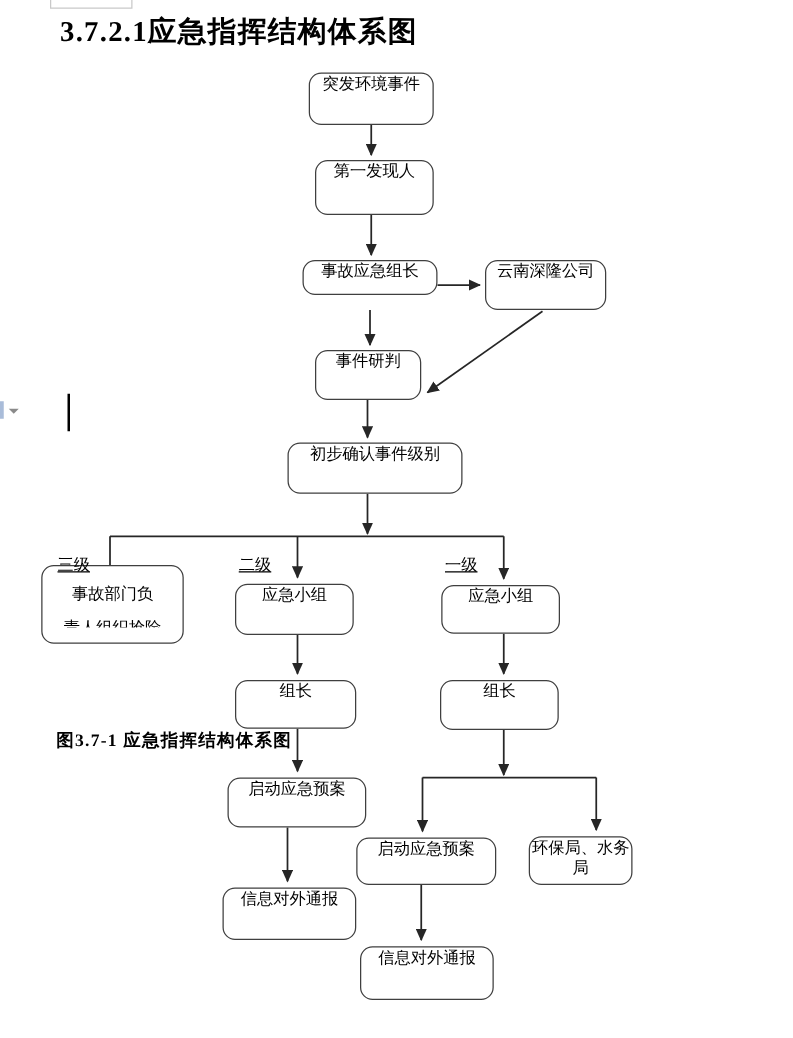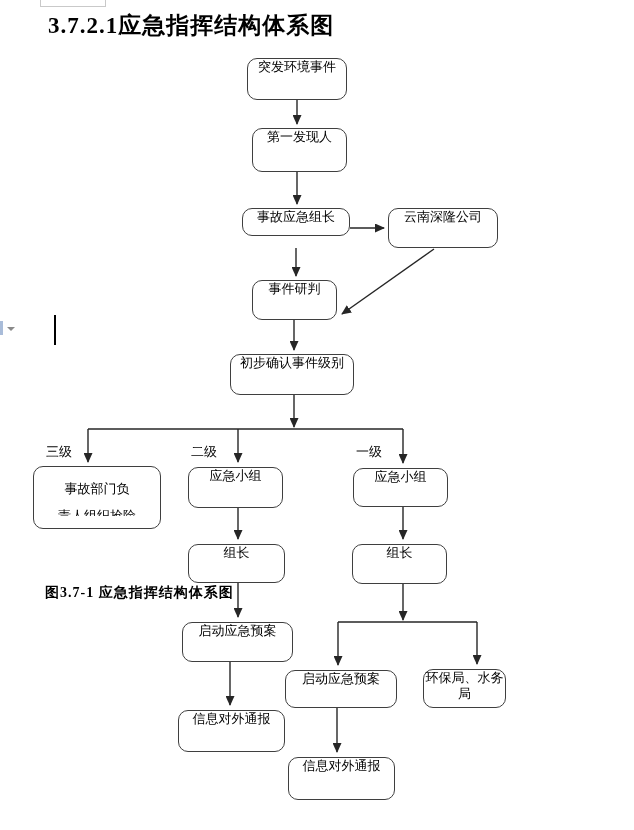--- a/index.html
+++ b/index.html
@@ -27,21 +27,21 @@
     display:flex;align-items:flex-start;justify-content:center;
     font-size:13px;line-height:1.2;text-align:center;
     z-index:3;
   }
   .node-clip{display:block;}
   .clipwrap{position:absolute;left:1px;right:1px;top:1px;height:48px;overflow:hidden;}
   .clipwrap .l1{position:absolute;top:13px;left:0;width:100%;text-align:center;}
   .clipwrap .l2{position:absolute;top:40px;left:0;width:100%;text-align:center;}
   
   .branch-label{
-    position:absolute;font-size:13px;
+    position:absolute;font-size:13px;text-decoration:underline;
     z-index:3;white-space:nowrap;
   }
   
   svg.connectors{position:absolute;left:0;top:0;z-index:2;}
   
   .top-artifact{
     position:absolute;left:40px;top:-9px;width:64px;height:14px;
     border:1px solid #c9c9c9;background:transparent;z-index:1;
   }
   .text-cursor{
@@ -100,33 +100,33 @@
 </div>
 
 <div class="node" style="left:252px;top:128px;width:95px;height:44px;">
   <span>第一发现人</span>
 </div>
 
 <div class="node" style="left:242px;top:208px;width:108px;height:28px;">
   <span>事故应急组长</span>
 </div>
 
-<div class="node" style="left:388px;top:208px;width:110px;height:40px;">
+<div class="node" style="left:388px;top:208px;width:97px;height:40px;">
   <span>云南深隆公司</span>
 </div>
 
 <div class="node" style="left:252px;top:280px;width:85px;height:40px;">
   <span>事件研判</span>
 </div>
 
-<div class="node" style="left:230px;top:354px;width:124px;height:41px;">
+<div class="node" style="left:230px;top:354px;width:140px;height:41px;">
   <span>初步确认事件级别</span>
 </div>
 
-<div class="node node-clip" style="left:33px;top:466px;width:128px;height:63px;">
+<div class="node node-clip" style="left:33px;top:452px;width:114px;height:63px;">
   <div class="clipwrap">
     <span class="l1">事故部门负</span>
     <span class="l2">责人组织抢险</span>
   </div>
 </div>
 
 <div class="node" style="left:188px;top:467px;width:95px;height:41px;">
   <span>应急小组</span>
 </div>
 

